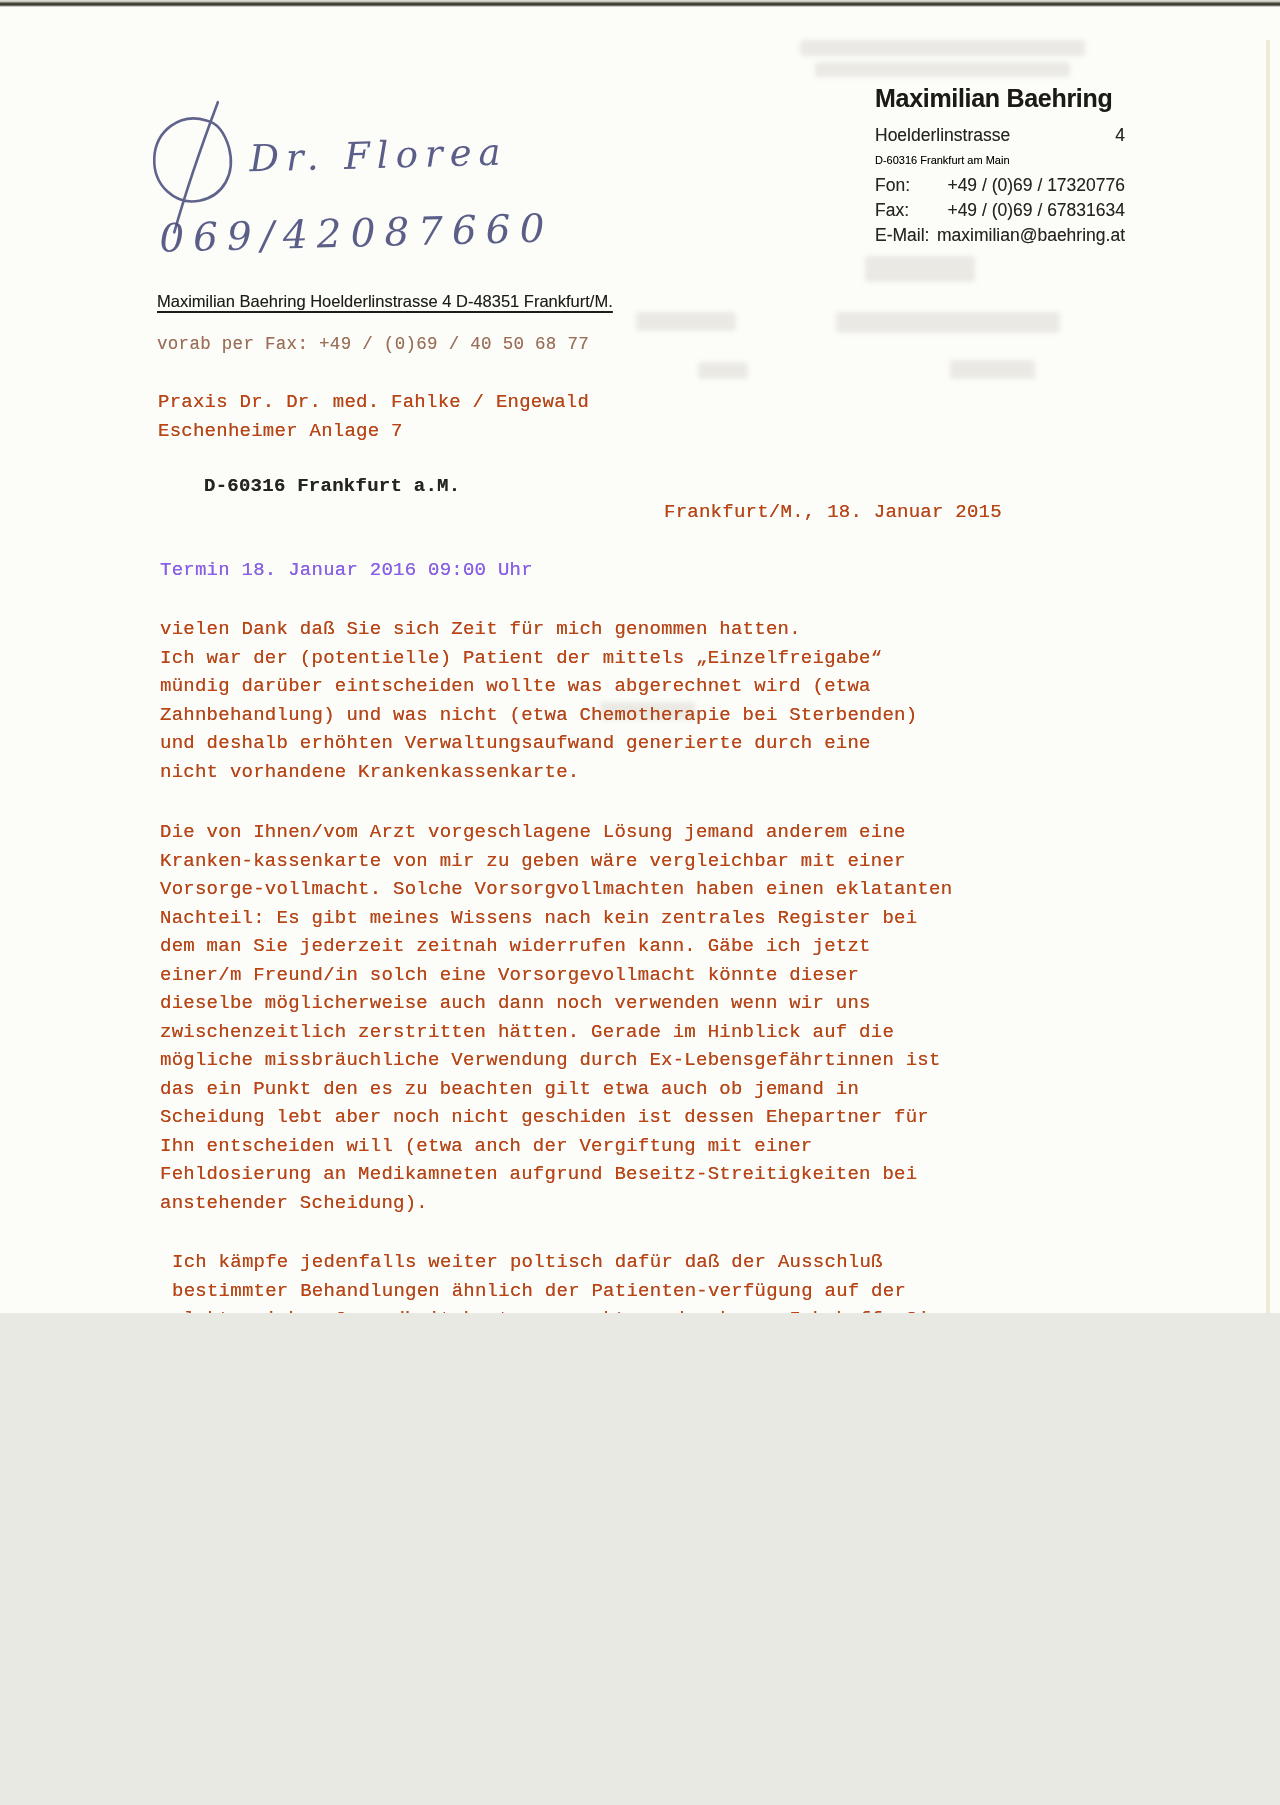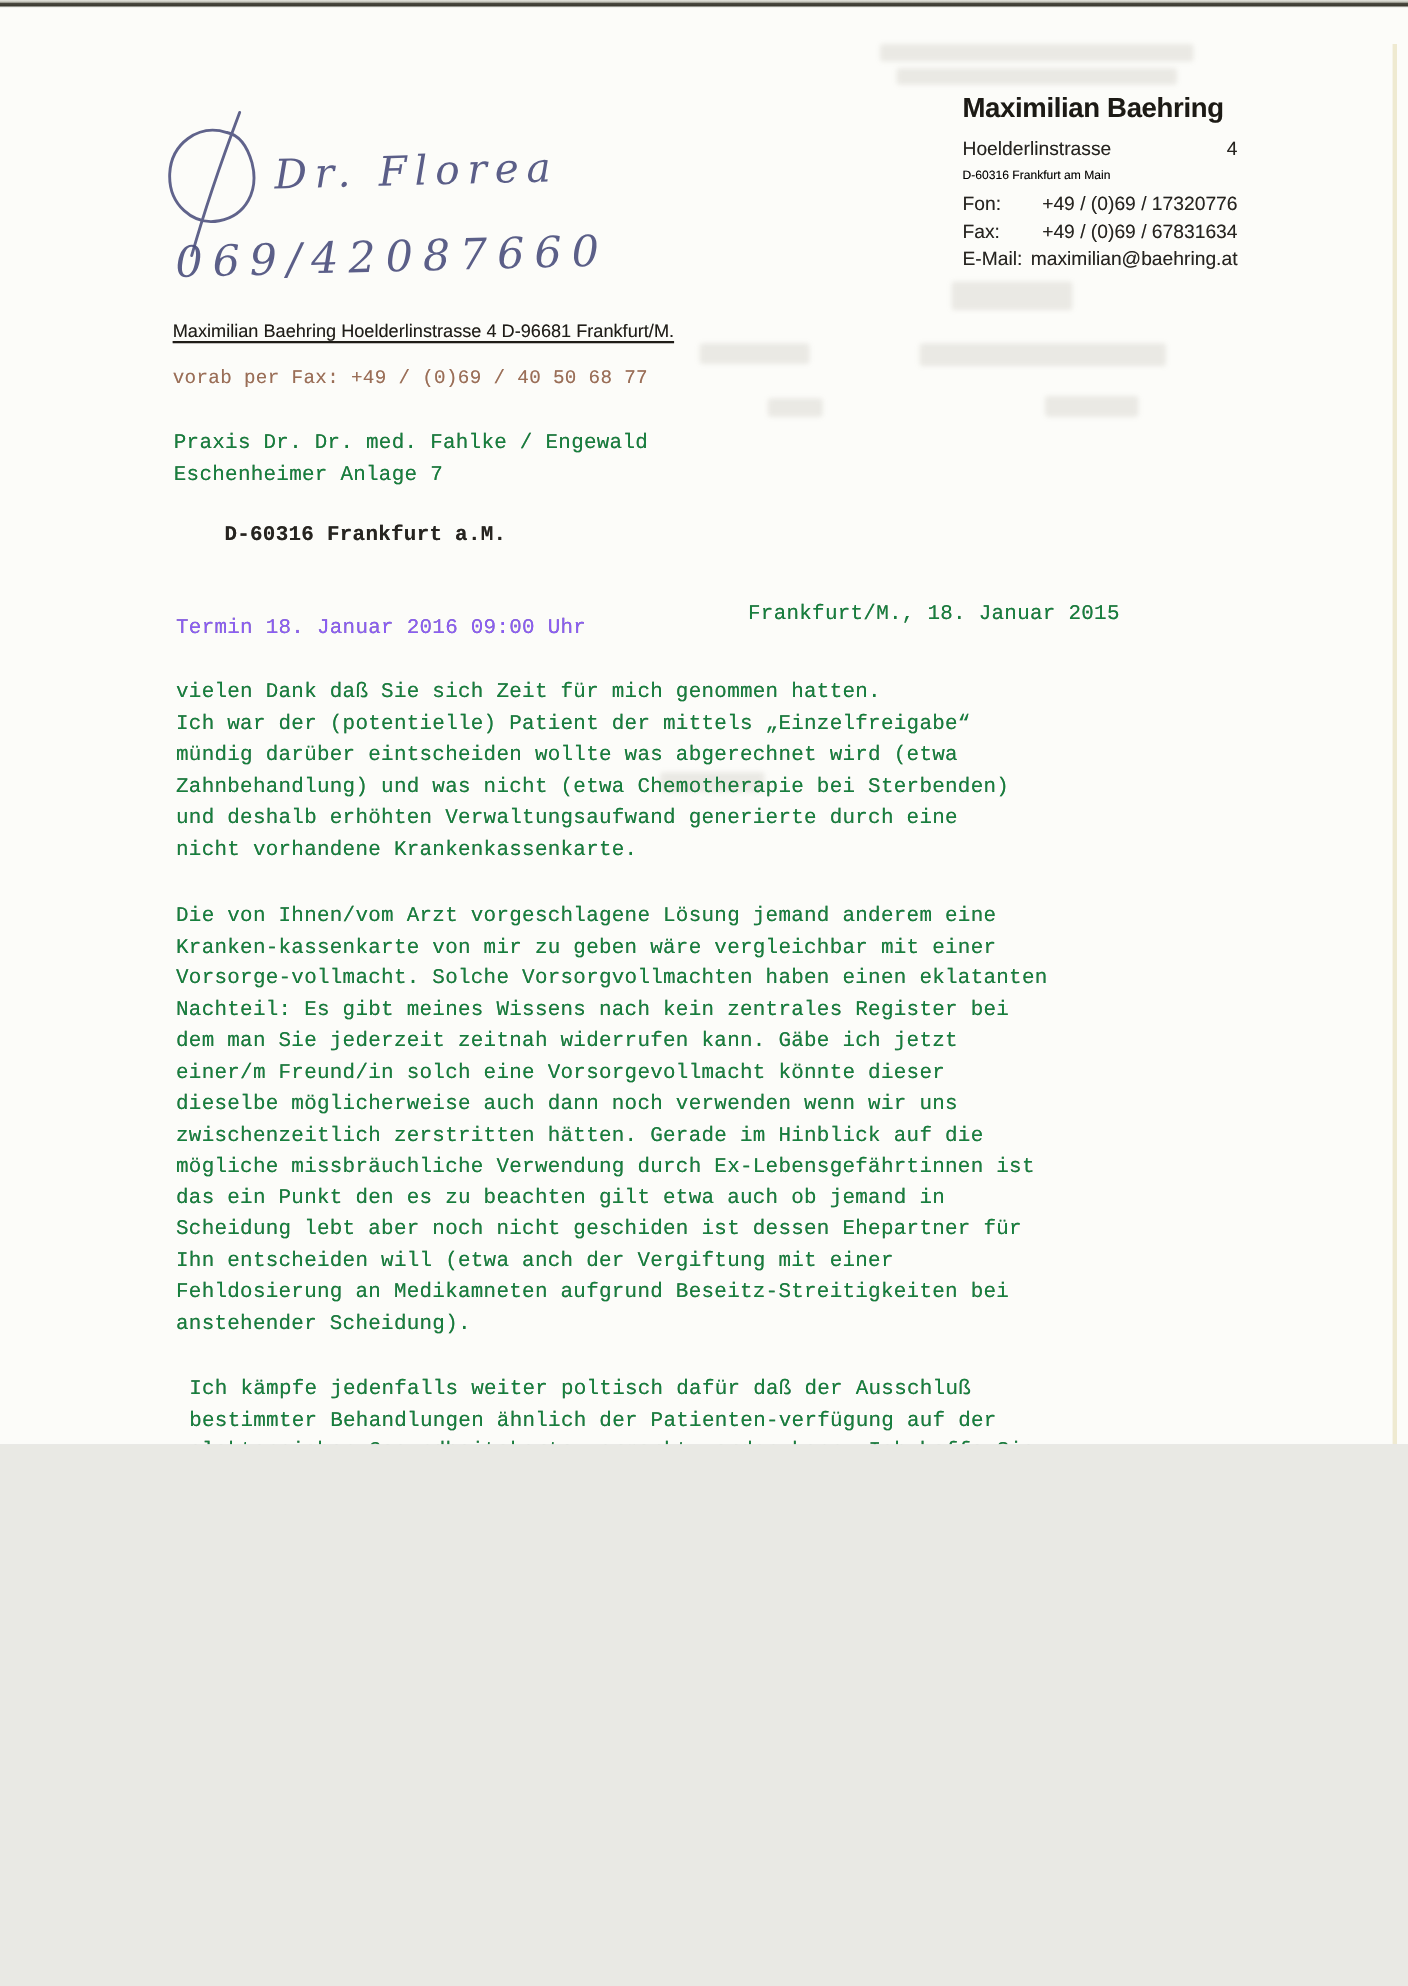--- a/index.html
+++ b/index.html
@@ -21,39 +21,39 @@
   .letterhead { position:absolute; left:875px; top:84px; width:250px; color:#222019; }
   .lh-name { font-size:25px; font-weight:bold; letter-spacing:-0.3px; white-space:nowrap; color:#1c1a15; }
   .lh-row { display:flex; justify-content:space-between; font-size:17.5px; line-height:25px; color:#262420; }
   .lh-line { font-size:11px; line-height:25px; color:#000000; }
   .letterhead > * { text-shadow:0 0 0.5px rgba(40,38,30,0.4); }
   .lh-name { margin-bottom:10px; }
   
   .mono {
     font-family:"Liberation Mono", monospace;
     font-size:19px; line-height:28.5px; letter-spacing:0.25px;
-    white-space:pre; color:#15803d;
+    white-space:pre; color:#c2410c;
     text-shadow:0 0 0.6px rgba(45,42,38,0.6);
   }
   .abs { position:absolute; }
   .sender-line {
     position:absolute; left:157px; top:292px;
     font-family:"Liberation Sans", sans-serif; font-size:16.5px; color:#1f1d18;
     text-decoration:underline; text-underline-offset:4px;
     text-decoration-thickness:1.5px; white-space:nowrap;
     text-shadow:0 0 0.5px rgba(40,38,30,0.45);
   }
   .fax-advice {
     position:absolute; left:157px; top:334px;
     font-family:"Liberation Mono", monospace; font-size:17.5px; letter-spacing:0.3px;
     color:#9a6e57; white-space:pre; text-shadow:0 0 0.5px rgba(154,110,87,0.5);
   }
   .recipient { left:158px; top:388px; }
   .recipient-city { left:158px; top:472px; font-weight:bold; color:#262420;margin-left:46px; }
-  .dateline { left:680px; top:498px;margin-top:46px; }
+  .dateline { left:664px; top:498px; }
   .subject { left:160px; top:556px; font-weight:normal; color:#8b5cf6; }
   .para1 { left:160px; top:615px; }
   .para2 { left:160px; top:818px; }
   .para3 { left:172px; top:1248px; }
   .closing { left:160px; top:1453px; }
   .typed-name { left:160px; top:1540px; }
   
   .hand-note { position:absolute; left:130px; top:95px; transform:rotate(-1.5deg); }
   .hand-note text {
     font-family:"DejaVu Serif", serif; font-style:italic;
@@ -115,21 +115,21 @@
 
   <svg class="hand-note" width="420" height="175" viewBox="0 0 420 175">
     <g fill="none" stroke="#4a4e7c" stroke-width="2.6" stroke-linecap="round" opacity="0.88">
       <path d="M78,22 C52,13 27,31 25,58 C23,86 45,106 69,102 C93,98 106,76 100,50 C95,31 87,24 78,22"></path>
       <path d="M90,4 C77,36 57,88 43,133"></path>
     </g>
     <text x="120" y="74" font-size="37" letter-spacing="7">Dr. Florea</text>
     <text x="28" y="152" font-size="39" letter-spacing="9">069/42087660</text>
   </svg>
 
-  <div class="sender-line">Maximilian Baehring Hoelderlinstrasse 4 D-96681 Frankfurt/M.</div>
+  <div class="sender-line">Maximilian Baehring Hoelderlinstrasse 4 D-48351 Frankfurt/M.</div>
   <div class="fax-advice">vorab per Fax: +49 / (0)69 / 40 50 68 77</div>
 
   <div class="mono abs recipient">Praxis Dr. Dr. med. Fahlke / Engewald
 Eschenheimer Anlage 7</div>
   <div class="mono abs recipient-city">D-60316 Frankfurt a.M.</div>
 
   <div class="mono abs dateline">Frankfurt/M., 18. Januar 2015</div>
   <div class="mono abs subject">Termin 18. Januar 2016 09:00 Uhr</div>
 
   <div class="mono abs para1">vielen Dank daß Sie sich Zeit für mich genommen hatten.

